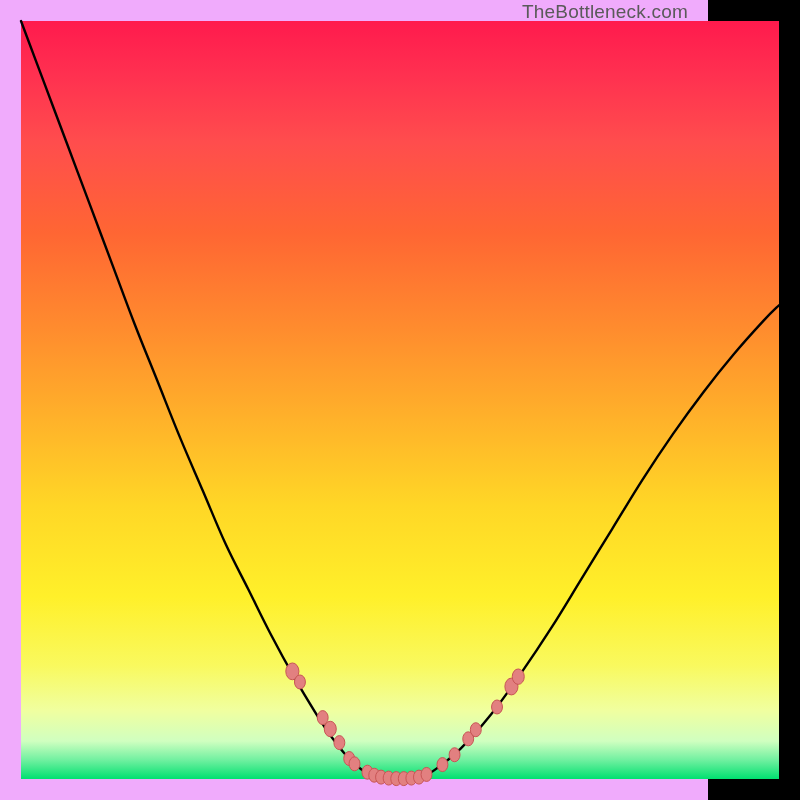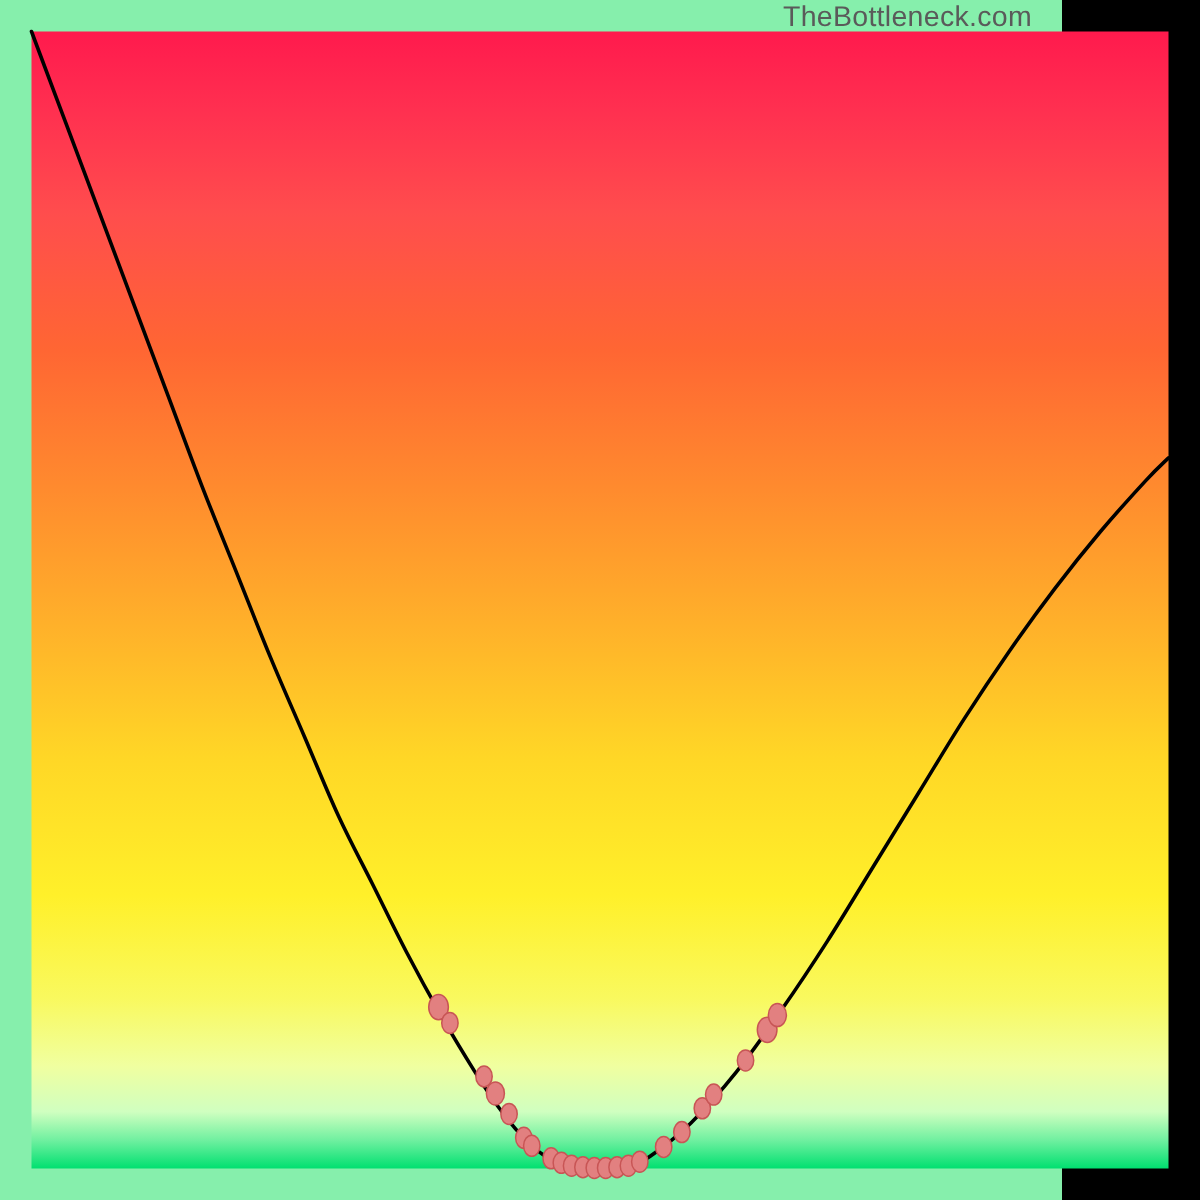--- a/index.html
+++ b/index.html
@@ -8,21 +8,21 @@
     width: 800px;
     height: 800px;
     overflow: hidden;
     background: #000;
     font-family: Arial, Helvetica, sans-serif;
   }
   .stage {
     position: relative;
     width: 708px;
     height: 800px;
-    background: #86efac;
+    background: #f0abfc;
   }
   .plot {
     position: absolute;
     left: 21px;
     top: 21px;
     width: 758px;
     height: 758px;
     background: linear-gradient(
       to bottom,
       #ff1a4d 0%,

